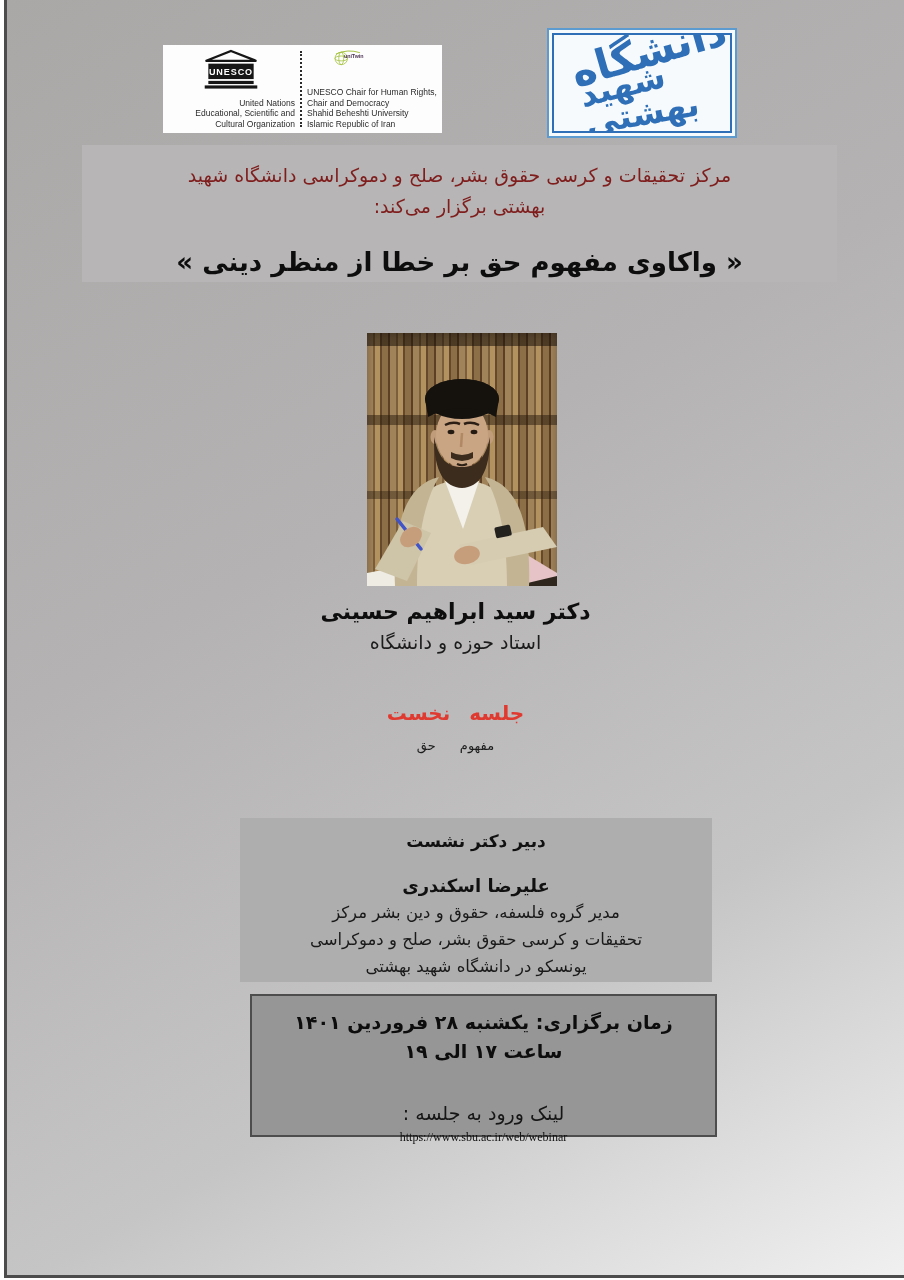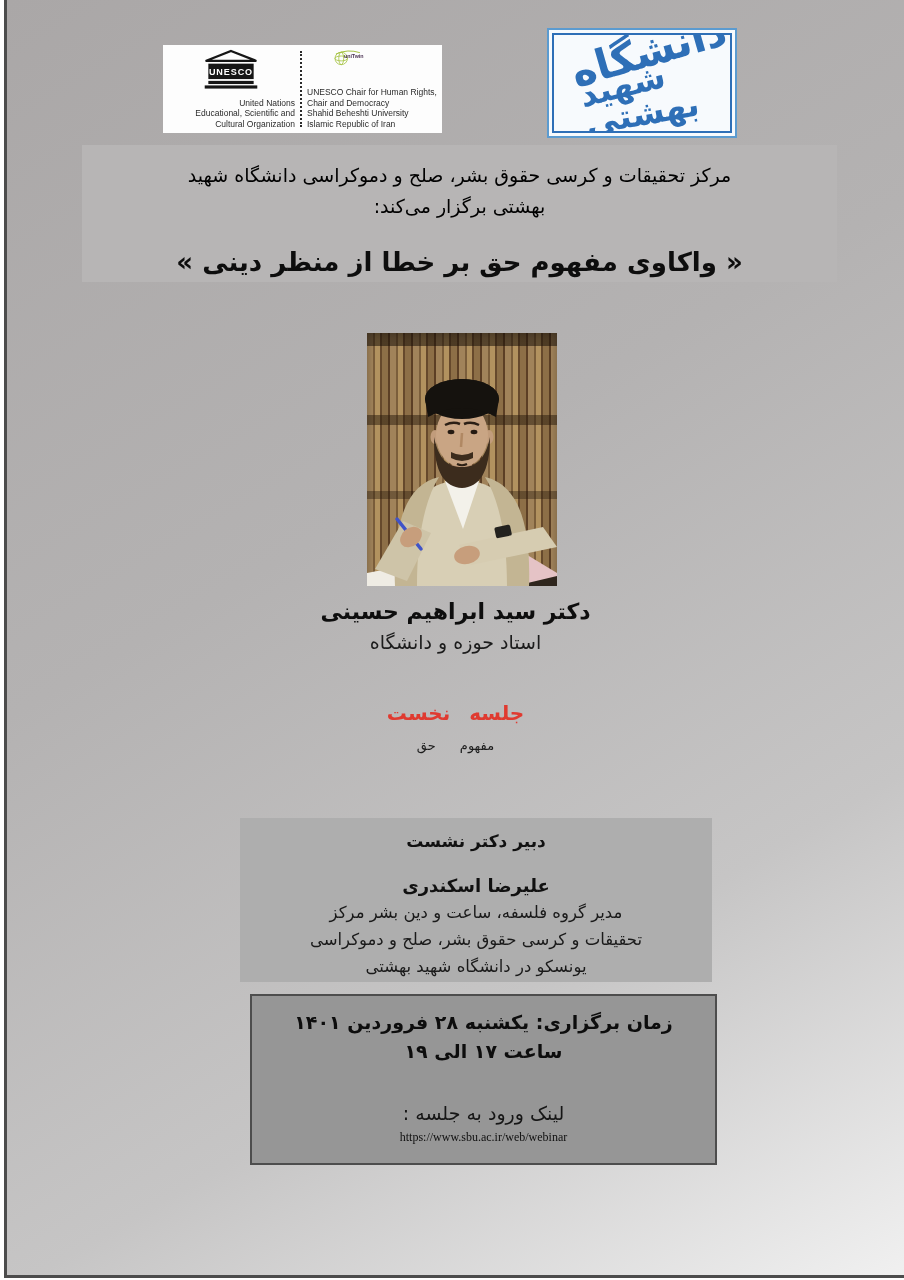--- a/index.html
+++ b/index.html
@@ -28,21 +28,21 @@
   
   .sbu-logo{left:540px;top:28px;width:190px;height:110px;background:#f7fafd;border:2px solid #5b9bd0;box-sizing:border-box;}
   .sbu-inner{position:absolute;left:3px;top:3px;right:3px;bottom:3px;border:2px solid #2e6fb7;overflow:hidden;}
   .sbu-cal{position:absolute;color:#2e6fb7;font-weight:bold;direction:rtl;white-space:nowrap;line-height:1;}
   .sbu-c1{font-size:42px;right:2px;top:-4px;transform:rotate(-16deg);}
   .sbu-c2{font-size:33px;right:64px;top:34px;transform:rotate(-14deg);}
   .sbu-c3{font-size:33px;right:30px;top:62px;transform:rotate(-10deg);}
 
   
   .banner{left:75px;top:145px;width:755px;height:137px;background:#b7b5b5;text-align:center;direction:rtl;box-sizing:border-box;padding-top:15px;}
-  .banner .b-line{font-size:19px;letter-spacing:2px;line-height:31px;color:#000000;}
+  .banner .b-line{font-size:19px;letter-spacing:2px;line-height:31px;color:#7f1d1d;}
   .banner .b-title{font-size:26px;font-weight:bold;letter-spacing:1px;margin-top:25px;color:#0d0d0d;}
 
   
   .photo{left:360px;top:333px;width:190px;height:253px;
     background-image:
       linear-gradient(180deg,rgba(25,16,8,.55) 0px,rgba(25,16,8,.55) 13px,rgba(0,0,0,0) 13px,rgba(0,0,0,0) 82px,rgba(40,26,12,.5) 82px,rgba(40,26,12,.5) 92px,rgba(0,0,0,0) 92px,rgba(0,0,0,0) 158px,rgba(40,26,12,.4) 158px,rgba(40,26,12,.4) 166px,rgba(0,0,0,0) 166px),
       repeating-linear-gradient(90deg,#a1835a 0px,#a1835a 6px,#7b5e3b 6px,#7b5e3b 8px,#b2925f 8px,#b2925f 13px,#66492c 13px,#66492c 15px,#8d6f47 15px,#8d6f47 21px,#5c3f25 21px,#5c3f25 23px);
     box-shadow:inset 0 0 8px rgba(0,0,0,.3);}
   .photo svg{display:block;width:100%;height:100%;}
 
@@ -57,21 +57,21 @@
   .session-topic{font-size:13px;letter-spacing:3px;word-spacing:20px;margin-top:13px;color:#1c1c1c;}
 
   
   .secretary-box{left:233px;top:818px;width:472px;height:164px;background:#aeaeae;text-align:center;direction:rtl;box-sizing:border-box;padding-top:13px;}
   .sec-heading{font-size:17px;font-weight:bold;letter-spacing:2px;color:#111;}
   .sec-name{font-size:18px;font-weight:bold;letter-spacing:2px;margin-top:24px;color:#111;}
   .sec-line{font-size:16.5px;letter-spacing:1.5px;line-height:27px;color:#1a1a1a;}
   .sec-lines{margin-top:3px;}
 
   
-  .schedule-box{left:243px;top:994px;width:467px;height:171px;background:#969696;border:2px solid #4d4d4d;text-align:center;direction:rtl;box-sizing:border-box;padding-top:12px;}
+  .schedule-box{left:243px;top:994px;width:467px;height:143px;background:#969696;border:2px solid #4d4d4d;text-align:center;direction:rtl;box-sizing:border-box;padding-top:12px;}
   .sch-line{font-size:19px;font-weight:bold;letter-spacing:1.5px;line-height:29px;color:#0d0d0d;}
   .sch-label{font-size:19px;letter-spacing:2.5px;margin-top:36px;color:#161616;}
   .sch-url{direction:ltr;font-family:"Liberation Serif",serif;font-size:12px;margin-top:6px;color:#101010;text-decoration:none;display:block;}
 </style>
 </head>
 <body>
 
 <div class="page">
 
   <div class="abs unesco-block">
@@ -169,21 +169,21 @@
 
   <div class="abs session">
     <div class="session-label">جلسه نخست</div>
     <div class="session-topic">مفهوم حق</div>
   </div>
 
   <div class="abs secretary-box">
     <div class="sec-heading">دبیر دکتر نشست</div>
     <div class="sec-name">علیرضا اسکندری</div>
     <div class="sec-lines">
-      <div class="sec-line">مدیر گروه فلسفه، ساعت و دین بشر مرکز</div>
+      <div class="sec-line">مدیر گروه فلسفه، حقوق و دین بشر مرکز</div>
       <div class="sec-line">تحقیقات و کرسی حقوق بشر، صلح و دموکراسی</div>
       <div class="sec-line">یونسکو در دانشگاه شهید بهشتی</div>
     </div>
   </div>
 
   <div class="abs schedule-box">
     <div class="sch-line">زمان برگزاری: یکشنبه ۲۸ فروردین ۱۴۰۱</div>
     <div class="sch-line">ساعت ۱۷ الی ۱۹</div>
     <div class="sch-label">لینک ورود به جلسه :</div>
     <a class="sch-url">https://www.sbu.ac.ir/web/webinar</a>

